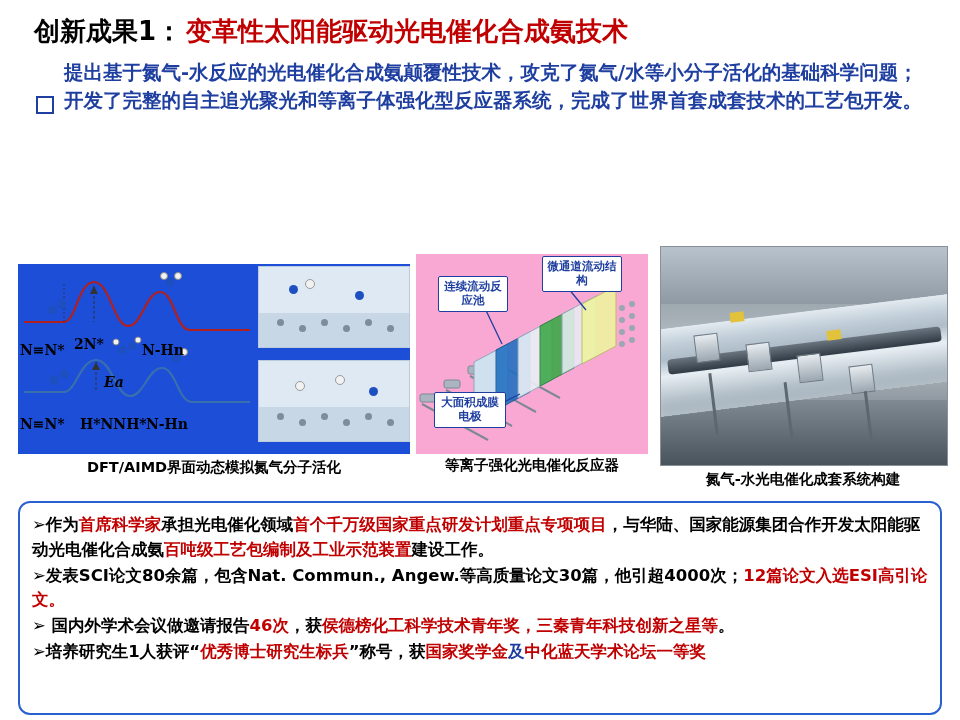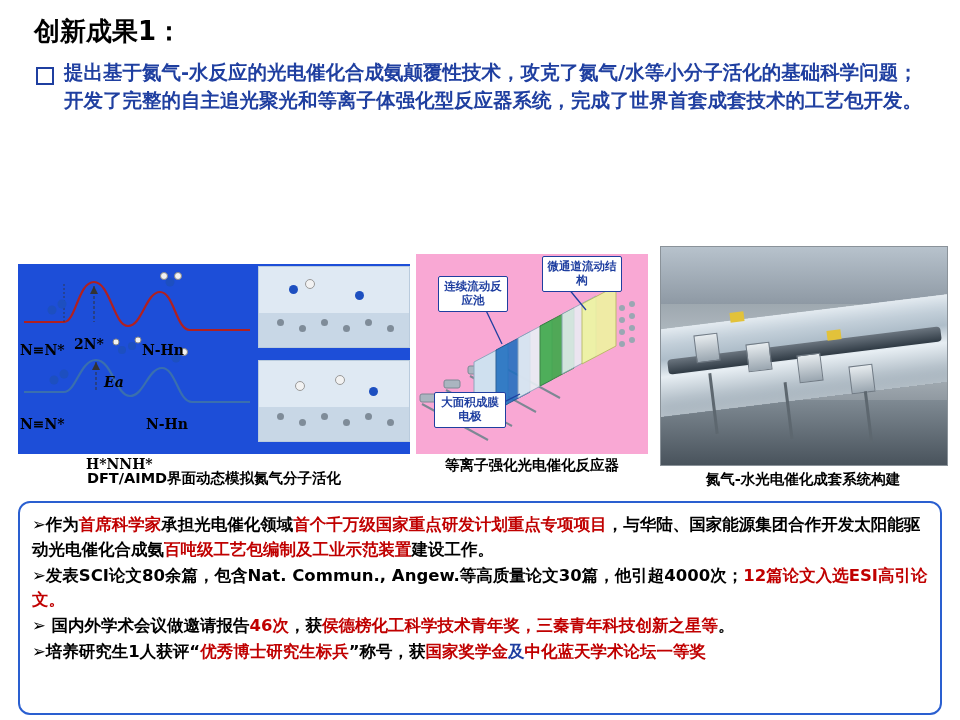--- a/index.html
+++ b/index.html
@@ -58,21 +58,21 @@
   }
   .section-head .accent {
     color: #c00000;
     margin-left: 4px;
   }
 
   
   .bullet-block {
     margin: 10px 30px 0 34px;
     display: flex;
-    align-items: flex-start;
+    align-items: flex-end;
   }
   .bullet-marker {
     width: 14px;
     height: 14px;
     border: 2px solid #1f3fa0;
     margin: 8px 10px 0 2px;
     flex: none;
   }
   .bullet-text {
     font-size: 19.5px;
@@ -216,20 +216,21 @@
   .black { color: #000000; }
 </style>
 </head>
 <body>
 
 <div class="slide">
 
 
   <div class="section-head">
     <span class="lead">创新成果1：</span>
+    <span class="accent">变革性太阳能驱动光电催化合成氨技术</span>
   </div>
 
   <div class="bullet-block">
     <span class="bullet-marker"></span>
     <span class="bullet-text">提出基于氮气-水反应的光电催化合成氨颠覆性技术，攻克了氮气/水等小分子活化的基础科学问题； 开发了完整的自主追光聚光和等离子体强化型反应器系统，完成了世界首套成套技术的工艺包开发。</span>
   </div>
 
   <div class="figures">
 
     <div class="fig fig1">
@@ -282,24 +283,24 @@
           <circle cx="120" cy="76" r="3" fill="#f2f2f2" stroke="#888"></circle>
           <circle cx="158" cy="94" r="4.5" fill="#1d4fc0"></circle>
           <circle cx="166" cy="88" r="3.5" fill="#f2f2f2" stroke="#888"></circle>
         </svg>
 
         <div class="f1-label" style="left:2px;top:78px;">N≡N*</div>
         <div class="f1-label" style="left:56px;top:72px;">2N*</div>
         <div class="f1-label" style="left:124px;top:78px;">N-Hn</div>
         <div class="f1-label ital" style="left:86px;top:110px;">Ea</div>
         <div class="f1-label" style="left:2px;top:152px;">N≡N*</div>
-        <div class="f1-label" style="left:68px;top:152px;margin-top:40px;">H*NNH*</div>
+        <div class="f1-label" style="left:62px;top:152px;">H*NNH*</div>
         <div class="f1-label" style="left:128px;top:152px;">N-Hn</div>
       </div>
-      <div class="fig-caption" style="margin-top:15px;">DFT/AIMD界面动态模拟氮气分子活化</div>
+      <div class="fig-caption" style="margin-top:4px;">DFT/AIMD界面动态模拟氮气分子活化</div>
     </div>
 
     <div class="fig fig2">
       <div class="fig2-canvas">
         <svg width="232" height="200" style="position:absolute;left:0;top:0;">
 
           <g stroke="#7d8894" stroke-width="2" fill="none">
             <path d="M6,150 L72,186"></path>
             <path d="M30,136 L96,172"></path>
             <path d="M54,122 L120,158"></path>

